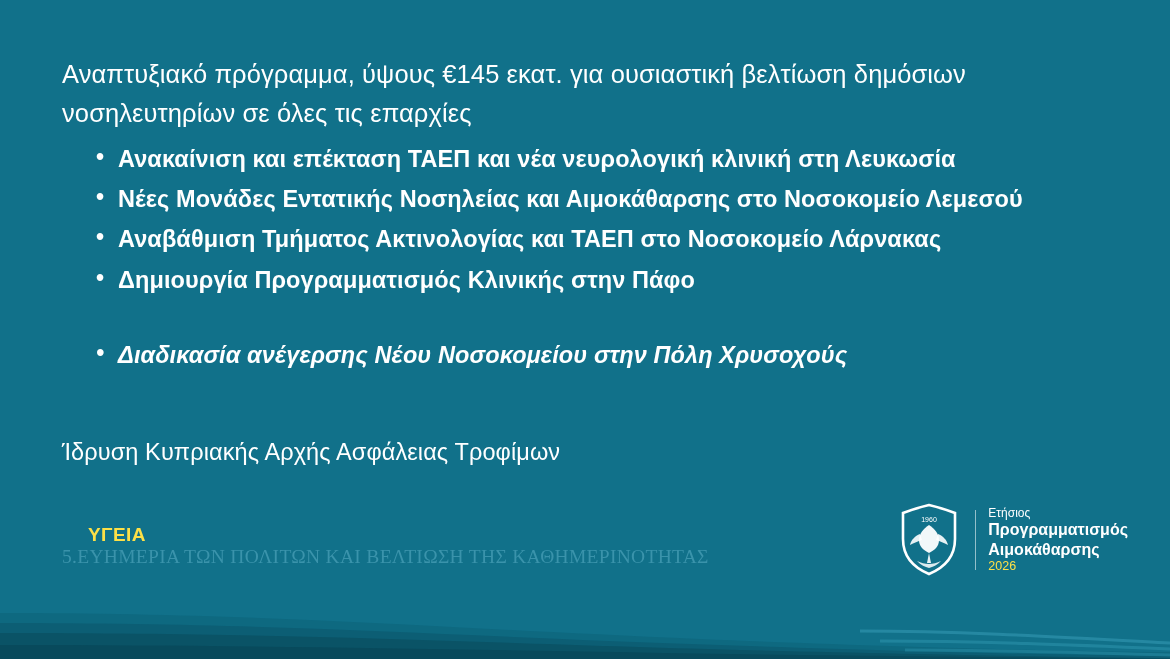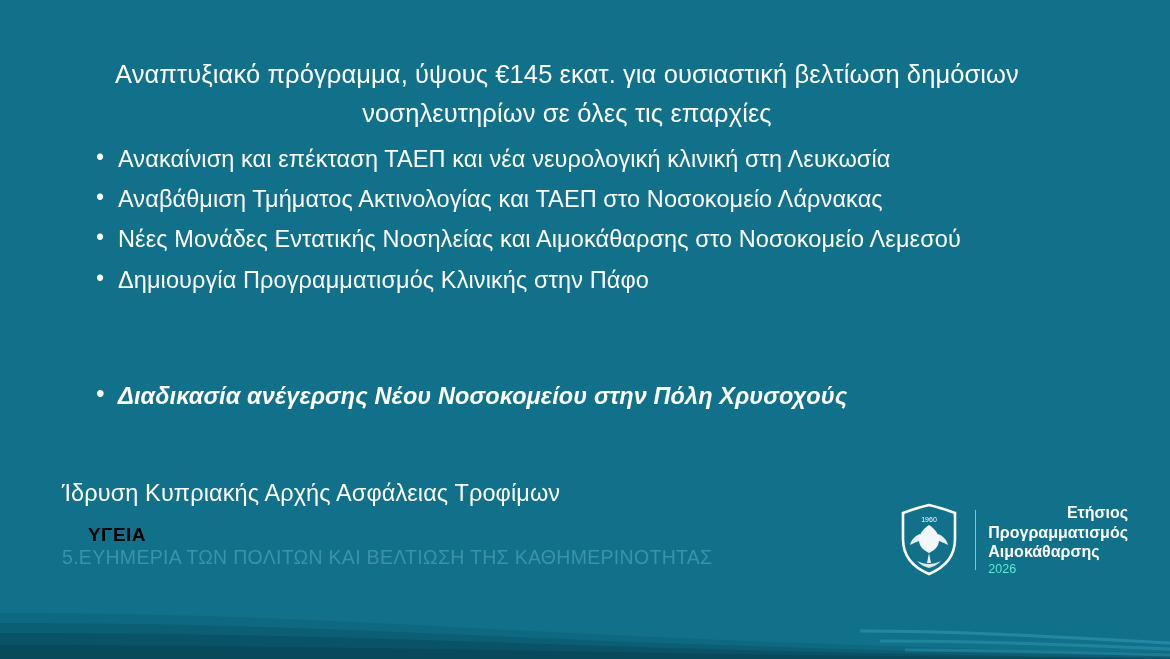--- a/index.html
+++ b/index.html
@@ -28,46 +28,46 @@
     top: 55px;
     width: 1010px;
     color: #ffffff;
   }
   .headline {
     font-size: 25.5px;
     line-height: 1.52;
     font-weight: 400;
     color: #ffffff;
     letter-spacing: 0.1px;
-    text-align: center;
   }
   ul.bullets {
     list-style: none;
     margin: 6px 0 0 0;
     padding: 0 0 0 30px;
   }
   ul.bullets li {
     position: relative;
     font-size: 23.5px;
     line-height: 1.72;
     color: #ffffff;
     padding-left: 26px;
     letter-spacing: 0.1px;
+    font-weight: bold;
   }
   ul.bullets li::before {
     content: "•";
     position: absolute;
     left: 4px;
     top: -1px;
     font-size: 23px;
     line-height: 1.72;
     color: #ffffff;
   }
   ul.bullets li.spacer-before {
-    margin-top: 76px;
+    margin-top: 35px;
   }
   ul.bullets li.strong {
     font-weight: bold;
     font-style: italic;
     font-size: 23.5px;
   }
   .footnote {
     margin-top: 60px;
     font-size: 23.5px;
     line-height: 1.4;
@@ -75,31 +75,32 @@
     letter-spacing: 0.1px;
   }
 
   
   .section-label {
     position: absolute;
     left: 88px;
     top: 524px;
     font-size: 19px;
     font-weight: bold;
-    color: #000000;
+    color: #fde047;
     letter-spacing: 0.4px;
   }
   .section-sub {
     position: absolute;
     left: 62px;
     top: 546px;
     font-size: 19.5px;
     color: #3a93ab;
     letter-spacing: 0.3px;
     white-space: nowrap;
+    font-family: Liberation Serif, serif;
   }
 
   
   .logo-block {
     position: absolute;
     right: 42px;
     top: 500px;
     display: flex;
     align-items: center;
     height: 80px;
@@ -113,33 +114,32 @@
     width: 1px;
     height: 60px;
     background: rgba(255,255,255,0.55);
     margin: 0 12px 0 14px;
   }
   .logo-text {
     color: #ffffff;
     line-height: 1.22;
   }
   .logo-text .l1 {
-    font-size: 16px;
-    font-weight: bold;
-    text-align: right;
+    font-size: 12px;
+    font-weight: normal;
   }
   .logo-text .l2,
   .logo-text .l3 {
     font-size: 16px;
     font-weight: bold;
   }
   .logo-text .l4 {
     font-size: 12.5px;
     font-weight: normal;
-    color: #5eead4;
+    color: #fde047;
   }
 
   
   .wave-band {
     position: absolute;
     left: 0;
     bottom: 0;
     width: 1170px;
     height: 62px;
     overflow: hidden;
@@ -152,24 +152,24 @@
 
   <div class="content">
 
     <div class="headline">Αναπτυξιακό πρόγραμμα, ύψους €145 εκατ. για ουσιαστική βελτίωση δημόσιων νοσηλευτηρίων σε όλες τις επαρχίες</div>
 
     <ul class="bullets">
       <li>
         <span>Ανακαίνιση και επέκταση ΤΑΕΠ και νέα νευρολογική κλινική στη Λευκωσία</span>
       </li>
       <li>
+        <span>Νέες Μονάδες Εντατικής Νοσηλείας και Αιμοκάθαρσης στο Νοσοκομείο Λεμεσού</span>
+      </li>
+      <li>
         <span>Αναβάθμιση Τμήματος Ακτινολογίας και ΤΑΕΠ στο Νοσοκομείο Λάρνακας</span>
-      </li>
-      <li>
-        <span>Νέες Μονάδες Εντατικής Νοσηλείας και Αιμοκάθαρσης στο Νοσοκομείο Λεμεσού</span>
       </li>
       <li>
         <span>Δημιουργία Προγραμματισμός Κλινικής στην Πάφο</span>
       </li>
       <li class="strong spacer-before">
         <span>Διαδικασία ανέγερσης Νέου Νοσοκομείου στην Πόλη Χρυσοχούς</span>
       </li>
     </ul>
 
     <div class="footnote">Ίδρυση Κυπριακής Αρχής Ασφάλειας Τροφίμων</div>

